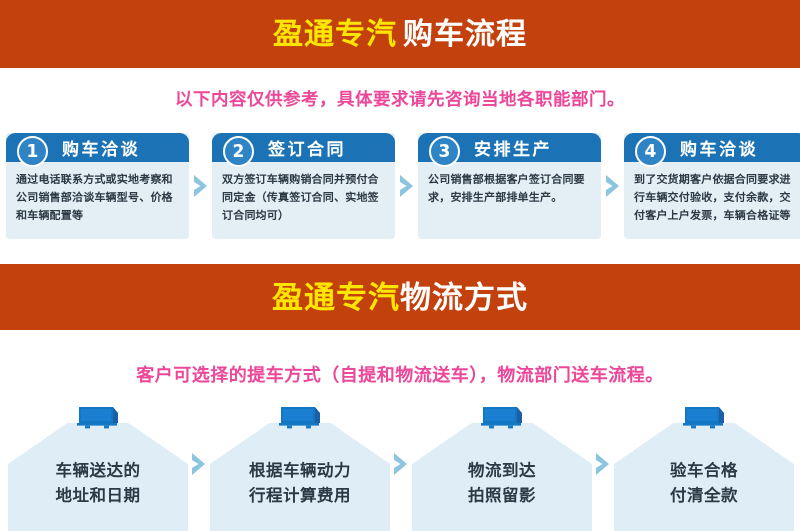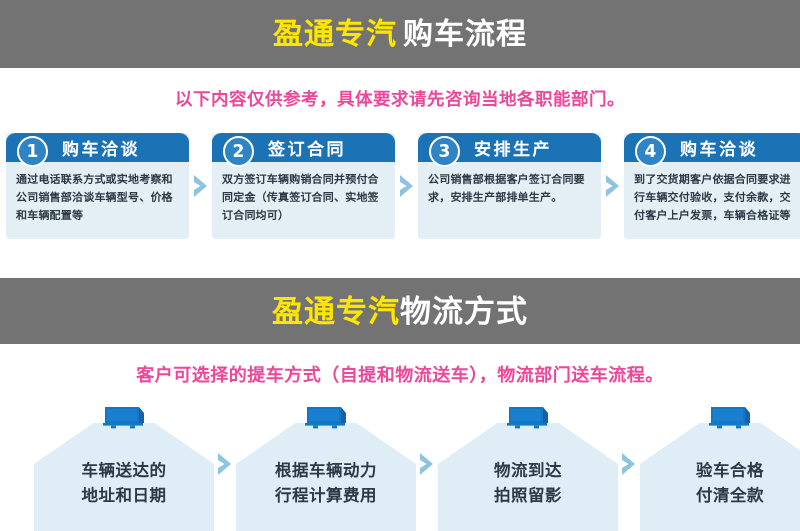--- a/index.html
+++ b/index.html
@@ -22,27 +22,27 @@
     width: 800px;
     height: 531px;
     background: #ffffff;
   }
 
   
   .banner {
     position: absolute;
     left: 0;
     width: 800px;
-    background: #737373;
+    background: #c2410c;
     display: flex;
     align-items: center;
     justify-content: center;
   }
   .banner-1 { top: 0px;   height: 68px; }
-  .banner-2 { top: 278px; height: 66px; }
+  .banner-2 { top: 264px; height: 66px; }
 
   .banner-title {
     font-size: 31px;
     font-weight: bold;
     letter-spacing: 1px;
     line-height: 1;
     white-space: nowrap;
     font-family: "DejaVu Sans", "Liberation Sans", sans-serif;
   }
   .banner-1 .banner-title { font-size: 30px; }
@@ -149,21 +149,20 @@
   
   .ship-row {
     position: absolute;
     top: 403px;
     left: 0;
     width: 660px;
     height: 128px;
     display: flex;
     align-items: flex-end;
     padding: 0 8px;
-    margin-left: 26px;
   }
 
   .ship-card {
     position: relative;
     width: 180px;
     height: 128px;
     flex: 0 0 180px;
   }
 
   .truck {

